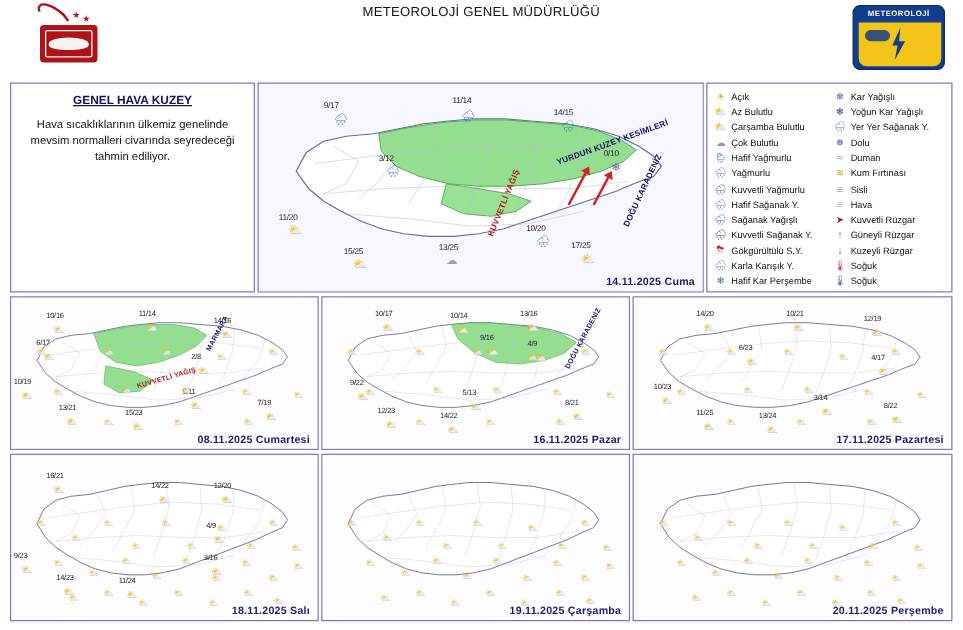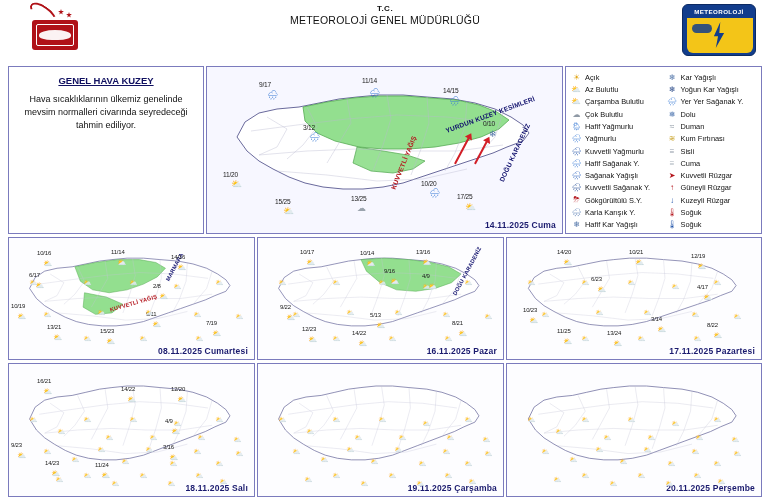--- a/index.html
+++ b/index.html
@@ -273,21 +273,20 @@
       <div class="crescent" style="border:2.5px solid #b01218;border-radius:50%;border-right-color:transparent;border-bottom-color:transparent;transform:rotate(35deg);width:30px;height:14px;left:14px;top:0;"></div>
       <div class="star" style="left:44px;top:3px;"></div>
       <div class="star" style="left:52px;top:6px;"></div>
       <div class="flagbox">
         <div class="inner"></div>
         <div class="wave"></div>
       </div>
     </div>
 
     <div class="header-titles">
-      <div class="ht-tc">T.C.</div>
       <div class="ht-2">METEOROLOJİ  GENEL  MÜDÜRLÜĞÜ</div>
     </div>
 
     <div class="logo-met">
       <div class="topband">METEOROLOJİ</div>
       <div class="disc"></div>
       <div class="cloudlet"></div>
       <div class="bolt"></div>
     </div>
   </div>
@@ -412,21 +411,21 @@
           <div class="legend-item">
             <span class="lg-ico" style="color: rgb(180, 22, 29);">⛈</span>
             <span>Gökgürültülü S.Y.</span>
           </div>
           <div class="legend-item">
             <span class="lg-ico" style="color: rgb(90, 127, 181);">🌨</span>
             <span>Karla Karışık Y.</span>
           </div>
           <div class="legend-item">
             <span class="lg-ico" style="color: rgb(74, 111, 165);">❄</span>
-            <span>Hafif Kar Yağışlı</span>
+            <span>Hafif Kar Perşembe</span>
           </div>
         </div>
       <div class="legend-col" id="legend-col-2">
           <div class="legend-item">
             <span class="lg-ico" style="color: rgb(74, 111, 165);">❄</span>
             <span>Kar Yağışlı</span>
           </div>
           <div class="legend-item">
             <span class="lg-ico" style="color: rgb(29, 63, 128);">❄</span>
             <span>Yoğun Kar Yağışlı</span>
@@ -446,21 +445,21 @@
           <div class="legend-item">
             <span class="lg-ico" style="color: rgb(201, 162, 39);">≋</span>
             <span>Kum Fırtınası</span>
           </div>
           <div class="legend-item">
             <span class="lg-ico" style="color: rgb(143, 153, 165);">≡</span>
             <span>Sisli</span>
           </div>
           <div class="legend-item">
             <span class="lg-ico" style="color: rgb(167, 176, 186);">≡</span>
-            <span>Cuma</span>
+            <span>Hava</span>
           </div>
           <div class="legend-item">
             <span class="lg-ico" style="color: rgb(180, 22, 29);">➤</span>
             <span>Kuvvetli Rüzgar</span>
           </div>
           <div class="legend-item">
             <span class="lg-ico" style="color: rgb(180, 22, 29);">↑</span>
             <span>Güneyli Rüzgar</span>
           </div>
           <div class="legend-item">

